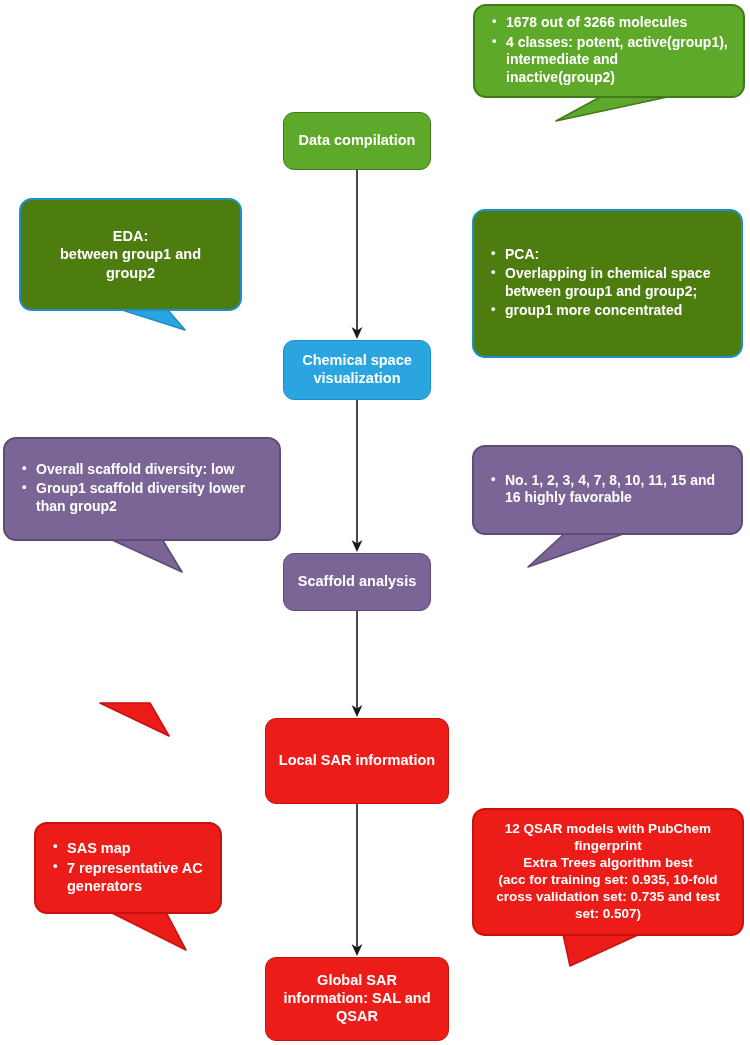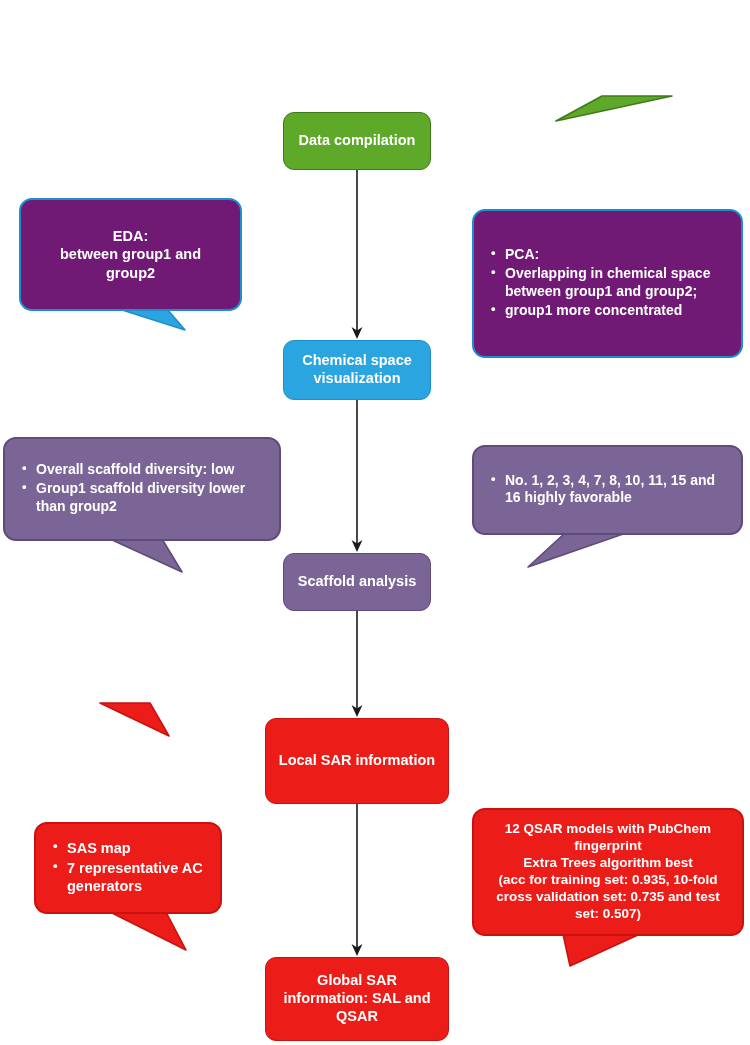--- a/index.html
+++ b/index.html
@@ -69,21 +69,21 @@
     left: -14px;
     top: -1px;
     font-size: 13px;
   }
   .callout p {
     margin: 0;
   }
 
   
   .c-green  { background: #5FA92A; border: 2px solid #3F7B18; }
-  .c-blue   { background: #701a75; border: 2px solid #1C8FCB; }
+  .c-blue   { background: #4d7c0f; border: 2px solid #1C8FCB; }
   .c-purple { background: #7A6596; border: 2px solid #5E4B77; }
   .c-red    { background: #EC1C19; border: 2px solid #C81210; }
 
   .n-green  { background: #5FA92A; border: 1.5px solid #3F7B18; }
   .n-blue   { background: #2BA5E0; border: 1.5px solid #1C8FCB; }
   .n-purple { background: #7A6596; border: 1.5px solid #5E4B77; }
   .n-red    { background: #EC1C19; border: 1.5px solid #C81210; }
 
   
   #node-data-compilation      { left: 283px; top: 112px;  width: 148px; height: 58px;  font-size: 14.5px; }
@@ -139,20 +139,26 @@
 visualization</div>
 
   <div class="node n-purple" id="node-scaffold-analysis">Scaffold analysis</div>
 
   <div class="node n-red" id="node-local-sar">Local SAR information</div>
 
   <div class="node n-red" id="node-global-sar">Global SAR
 information: SAL and
 QSAR</div>
 
+  <div class="callout c-green" id="callout-data-compilation">
+    <ul>
+      <li>1678 out of 3266 molecules</li>
+      <li>4 classes: potent, active(group1), intermediate and inactive(group2)</li>
+    </ul>
+  </div>
 
   <div class="callout c-blue center-text" id="callout-eda">
     <p>EDA:</p>
     <p>between group1 and</p>
     <p>group2</p>
   </div>
 
   <div class="callout c-blue" id="callout-pca">
     <ul>
       <li>PCA:</li>

